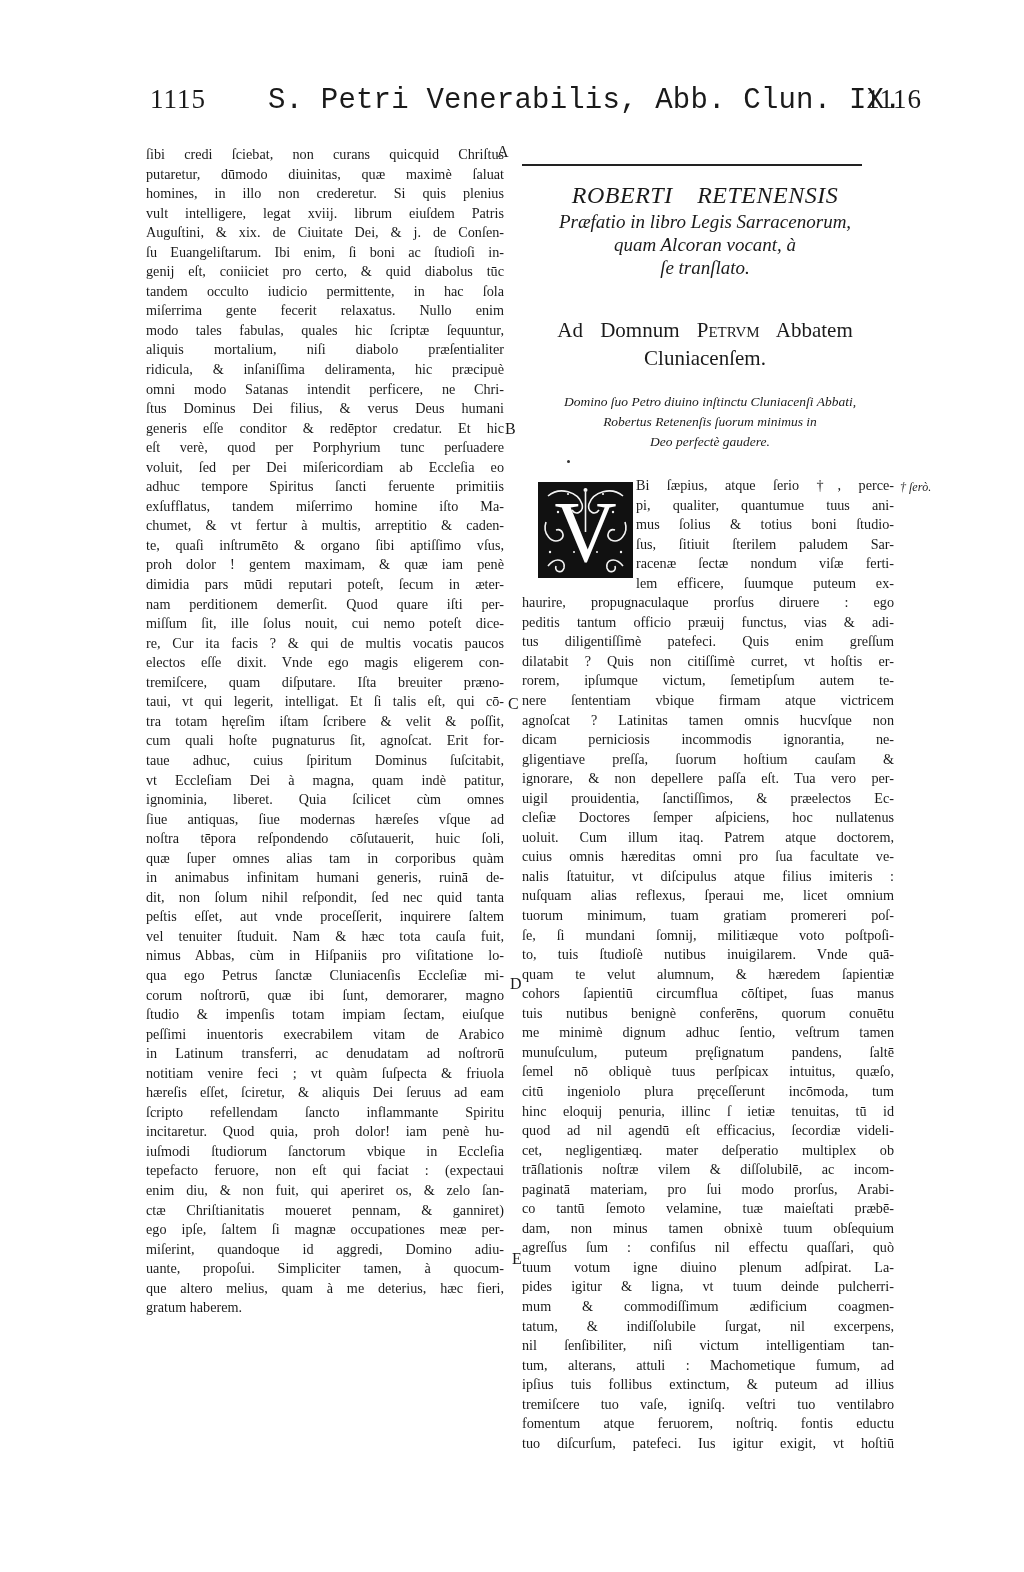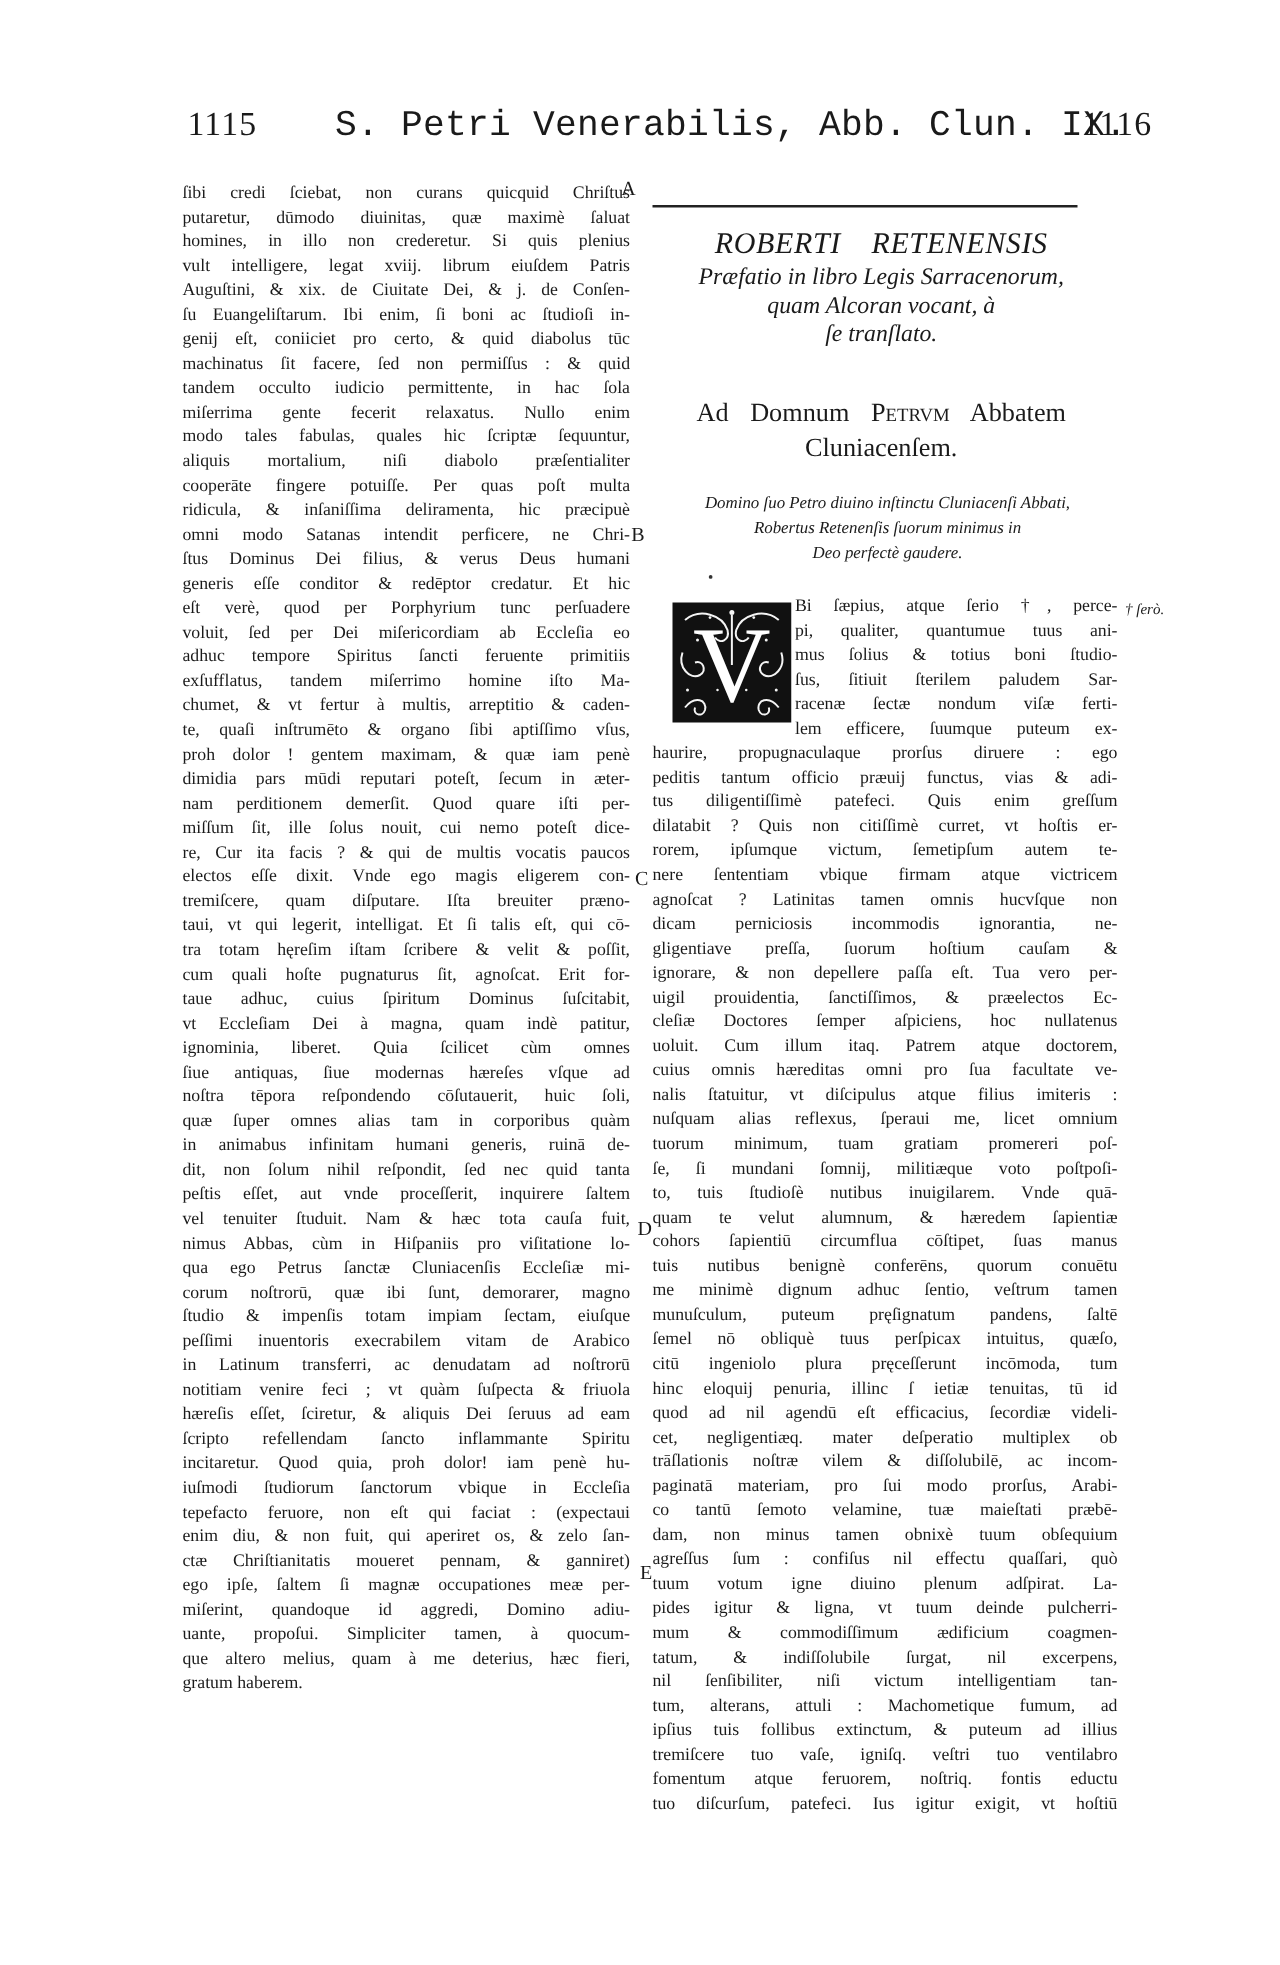--- a/index.html
+++ b/index.html
@@ -61,26 +61,24 @@
   <span class="margin-letter" style="left:512px; top:1250px;">E</span>
 
   <div class="col-left" id="left-col">
       <span class="line">ſibi credi ſciebat, non curans quicquid Chriſtus</span>
       <span class="line">putaretur, dūmodo diuinitas, quæ maximè ſaluat</span>
       <span class="line">homines, in illo non crederetur. Si quis plenius</span>
       <span class="line">vult intelligere, legat xviij. librum eiuſdem Patris</span>
       <span class="line">Auguſtini, &amp; xix. de Ciuitate Dei, &amp; j. de Conſen-</span>
       <span class="line">ſu Euangeliſtarum. Ibi enim, ſi boni ac ſtudioſi in-</span>
       <span class="line">genij eſt, coniiciet pro certo, &amp; quid diabolus tūc</span>
-      <span class="line">machinatus ſit facere, ſed non permiſſus : &amp; quid</span>
       <span class="line">tandem occulto iudicio permittente, in hac ſola</span>
       <span class="line">miſerrima gente fecerit relaxatus. Nullo enim</span>
       <span class="line">modo tales fabulas, quales hic ſcriptæ ſequuntur,</span>
       <span class="line">aliquis mortalium, niſi diabolo præſentialiter</span>
-      <span class="line">cooperāte fingere potuiſſe. Per quas poſt multa</span>
       <span class="line">ridicula, &amp; inſaniſſima deliramenta, hic præcipuè</span>
       <span class="line">omni modo Satanas intendit perficere, ne Chri-</span>
       <span class="line">ſtus Dominus Dei filius, &amp; verus Deus humani</span>
       <span class="line">generis eſſe conditor &amp; redēptor credatur. Et hic</span>
       <span class="line">eſt verè, quod per Porphyrium tunc perſuadere</span>
       <span class="line">voluit, ſed per Dei miſericordiam ab Eccleſia eo</span>
       <span class="line">adhuc tempore Spiritus ſancti feruente primitiis</span>
       <span class="line">exſufflatus, tandem miſerrimo homine iſto Ma-</span>
       <span class="line">chumet, &amp; vt fertur à multis, arreptitio &amp; caden-</span>
       <span class="line">te, quaſi inſtrumēto &amp; organo ſibi aptiſſimo vſus,</span>

